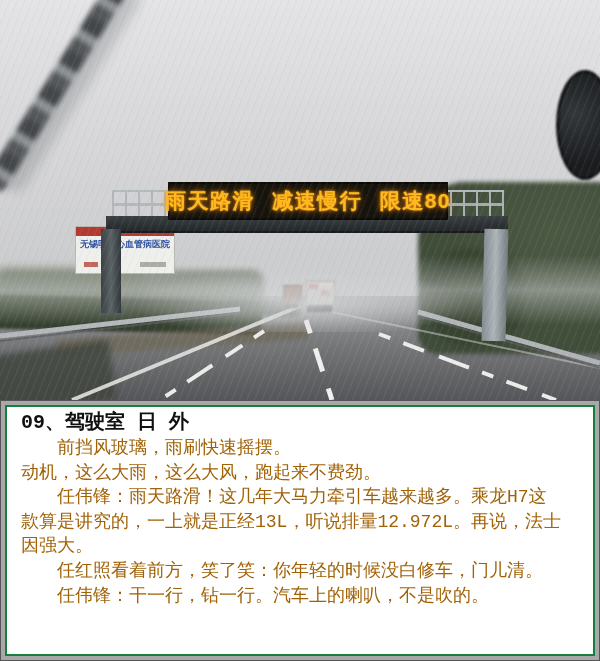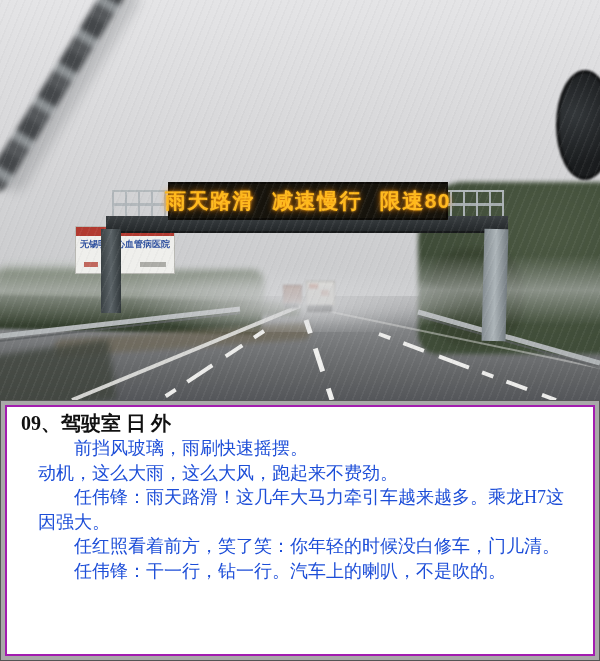--- a/index.html
+++ b/index.html
@@ -77,23 +77,23 @@
         background:#6a6e71;filter:blur(6px);opacity:.3;border-radius:12px;}
   .mirror{right:-14px;top:70px;width:52px;height:104px;border-radius:50%;
         background:radial-gradient(circle at 30% 40%,#33373a,#1a1c1e 70%);
         border:3px solid #0e0f10;filter:blur(.8px);}
   .rain{left:0;top:0;width:600px;height:400px;pointer-events:none;
         background:repeating-linear-gradient(112deg,rgba(250,250,250,.05) 0 1.5px,rgba(90,90,95,.035) 1.5px 3px,transparent 3px 7px);}
   
   .script-outer{position:absolute;left:0;top:400px;width:600px;height:261px;box-sizing:border-box;
         background:#a8a8a8;border:1px solid #555;padding:4px;}
   .script-inner{box-sizing:border-box;width:100%;height:100%;background:#fff;
-        border:2px solid #a21caf;padding:3px 14px 0 14px;overflow:hidden;}
+        border:2px solid #15803d;padding:3px 14px 0 14px;overflow:hidden;font-family:Liberation Mono, monospace;}
   .script-heading{font-size:20px;font-weight:bold;color:#111;line-height:26px;white-space:pre;}
-  .script-line{font-size:18px;color:#1d4ed8;line-height:24.6px;white-space:nowrap;margin-left:17px;}
+  .script-line{font-size:18px;color:#a16207;line-height:24.6px;white-space:nowrap;}
   .script-line.first{padding-left:2em;}
   .z1{z-index:1}.z2{z-index:2}.z3{z-index:3}.z4{z-index:4}.z5{z-index:5}.z6{z-index:6}.z7{z-index:7}.z8{z-index:8}
 </style>
 </head>
 <body>
 
 <div class="page">
 
   <div class="photo">
     <div class="abs sky"></div>
@@ -154,19 +154,20 @@
     <div class="abs mirror z8"></div>
     <div class="abs rain z8"></div>
   </div>
 
   <div class="script-outer">
     <div class="script-inner">
       <div class="script-heading">09、驾驶室 日 外</div>
       <div class="script-line first">前挡风玻璃，雨刷快速摇摆。</div>
       <div class="script-line">动机，这么大雨，这么大风，跑起来不费劲。</div>
       <div class="script-line first">任伟锋：雨天路滑！这几年大马力牵引车越来越多。乘龙H7这</div>
+      <div class="script-line">款算是讲究的，一上就是正经13L，听说排量12.972L。再说，法士</div>
       <div class="script-line">因强大。</div>
       <div class="script-line first">任红照看着前方，笑了笑：你年轻的时候没白修车，门儿清。</div>
       <div class="script-line first">任伟锋：干一行，钻一行。汽车上的喇叭，不是吹的。</div>
     </div>
   </div>
 
 </div>
 
 </body></html>

